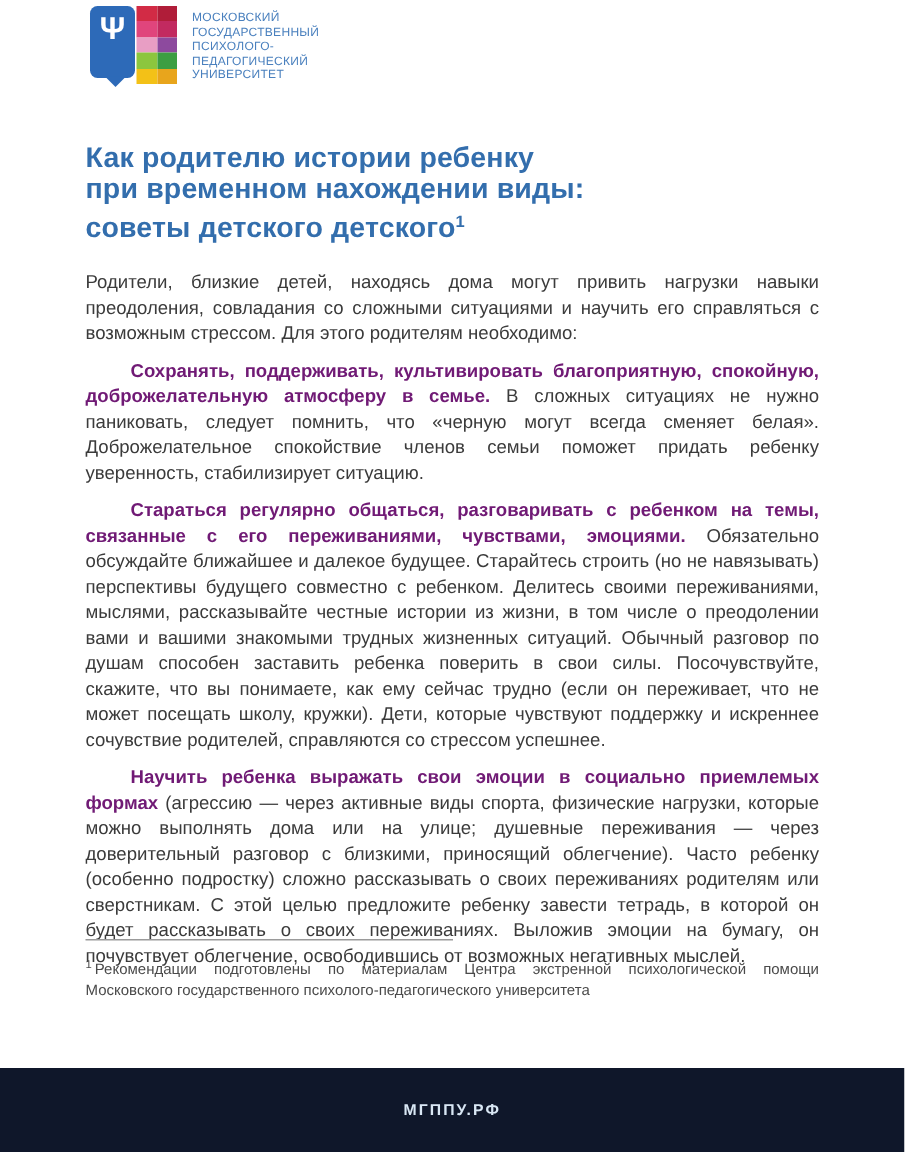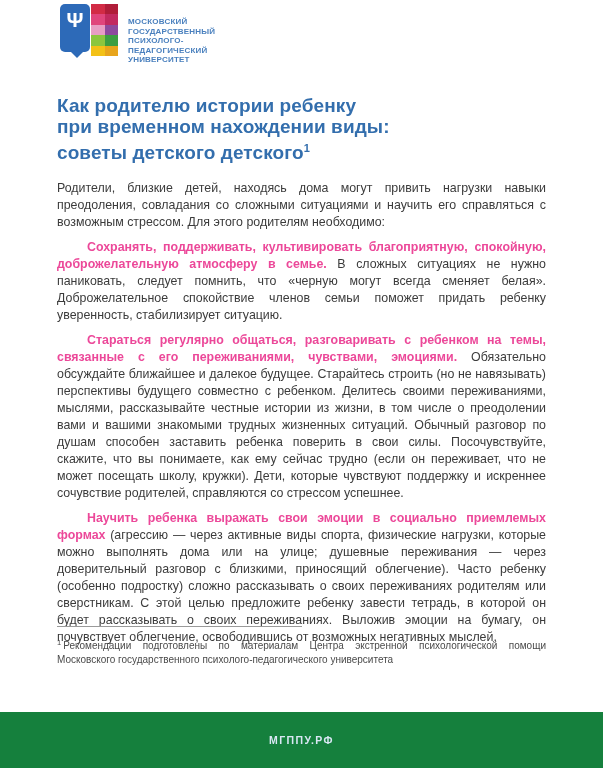--- a/index.html
+++ b/index.html
@@ -18,38 +18,38 @@
     content:"";position:absolute;left:10px;bottom:-6px;
     border-left:7px solid transparent;border-right:7px solid transparent;
     border-top:7px solid #2d6ab8;
   }
   .psi{color:#ffffff;font-size:21px;font-weight:bold;line-height:1;margin-top:5px;}
   .logo-grid{
     display:grid;grid-template-columns:14px 13px;grid-template-rows:repeat(5,10.4px);
     margin-left:1px;margin-top:0;
   }
   .logo-text{
-    margin-left:10px;margin-top:13px;
-    font-size:8px;font-weight:bold;line-height:9.6px;letter-spacing:.2px;
+    margin-left:10px;margin-top:3px;
+    font-size:8px;font-weight:normal;line-height:9.6px;letter-spacing:.2px;
     text-transform:uppercase;
   }
   
   .title{
     position:absolute;left:57px;top:82px;width:500px;
     font-size:19px;font-weight:bold;line-height:21.5px;letter-spacing:.1px;
   }
   .title sup{font-size:11px;}
   
   .body-text{
     position:absolute;left:57px;top:180px;width:489px;
     font-size:12.4px;line-height:17px;color:#3b3b3b;text-align:justify;
   }
   .body-text p{margin:0 0 8px 0;}
   .body-text p.indented{text-indent:30px;}
-  .body-text b{color:#ec4899;}
+  .body-text b{color:#701a75;}
   
   .footnote{position:absolute;left:57px;top:626px;width:489px;}
   .fn-rule{width:245px;height:1px;background:#9a9a9a;margin-bottom:9px;}
   .fn-text{
     font-size:10px;line-height:13.5px;color:#4a4a4a;text-align:justify;
   }
   .fn-text sup{font-size:7.5px;margin-right:2px;}
   
   .footer{
     position:absolute;left:0;bottom:0;width:100%;height:56px;
@@ -103,17 +103,17 @@
     <p class="indented"><b>Сохранять, поддерживать, культивировать благоприятную, спокойную, доброжелательную атмосферу в семье.</b><span> В сложных ситуациях не нужно паниковать, следует помнить, что «черную могут всегда сменяет белая». Доброжелательное спокойствие членов семьи поможет придать ребенку уверенность, стабилизирует ситуацию.</span></p>
     <p class="indented"><b>Стараться регулярно общаться, разговаривать с ребенком на темы, связанные с его переживаниями, чувствами, эмоциями.</b><span> Обязательно обсуждайте ближайшее и далекое будущее. Старайтесь строить (но не навязывать) перспективы будущего совместно с ребенком. Делитесь своими переживаниями, мыслями, рассказывайте честные истории из жизни, в том числе о преодолении вами и вашими знакомыми трудных жизненных ситуаций. Обычный разговор по душам способен заставить ребенка поверить в свои силы. Посочувствуйте, скажите, что вы понимаете, как ему сейчас трудно (если он переживает, что не может посещать школу, кружки). Дети, которые чувствуют поддержку и искреннее сочувствие родителей, справляются со стрессом успешнее.</span></p>
     <p class="indented"><b>Научить ребенка выражать свои эмоции в социально приемлемых формах</b><span> (агрессию — через активные виды спорта, физические нагрузки, которые можно выполнять дома или на улице; душевные переживания — через доверительный разговор с близкими, приносящий облегчение). Часто ребенку (особенно подростку) сложно рассказывать о своих переживаниях родителям или сверстникам. С этой целью предложите ребенку завести тетрадь, в которой он будет рассказывать о своих переживаниях. Выложив эмоции на бумагу, он почувствует облегчение, освободившись от возможных негативных мыслей.</span></p>
   </div>
 
   <div class="footnote">
     <div class="fn-rule"></div>
     <div class="fn-text"><sup>1</sup><span>Рекомендации подготовлены по материалам Центра экстренной психологической помощи Московского государственного психолого-педагогического университета</span></div>
   </div>
 
-  <div class="footer" style="background: #15803d;">
+  <div class="footer" style="background: #0f172a;">
     <a class="footer-site" href="#">МГППУ.РФ</a>
   </div>
 
 </div>
 
 </body></html>

